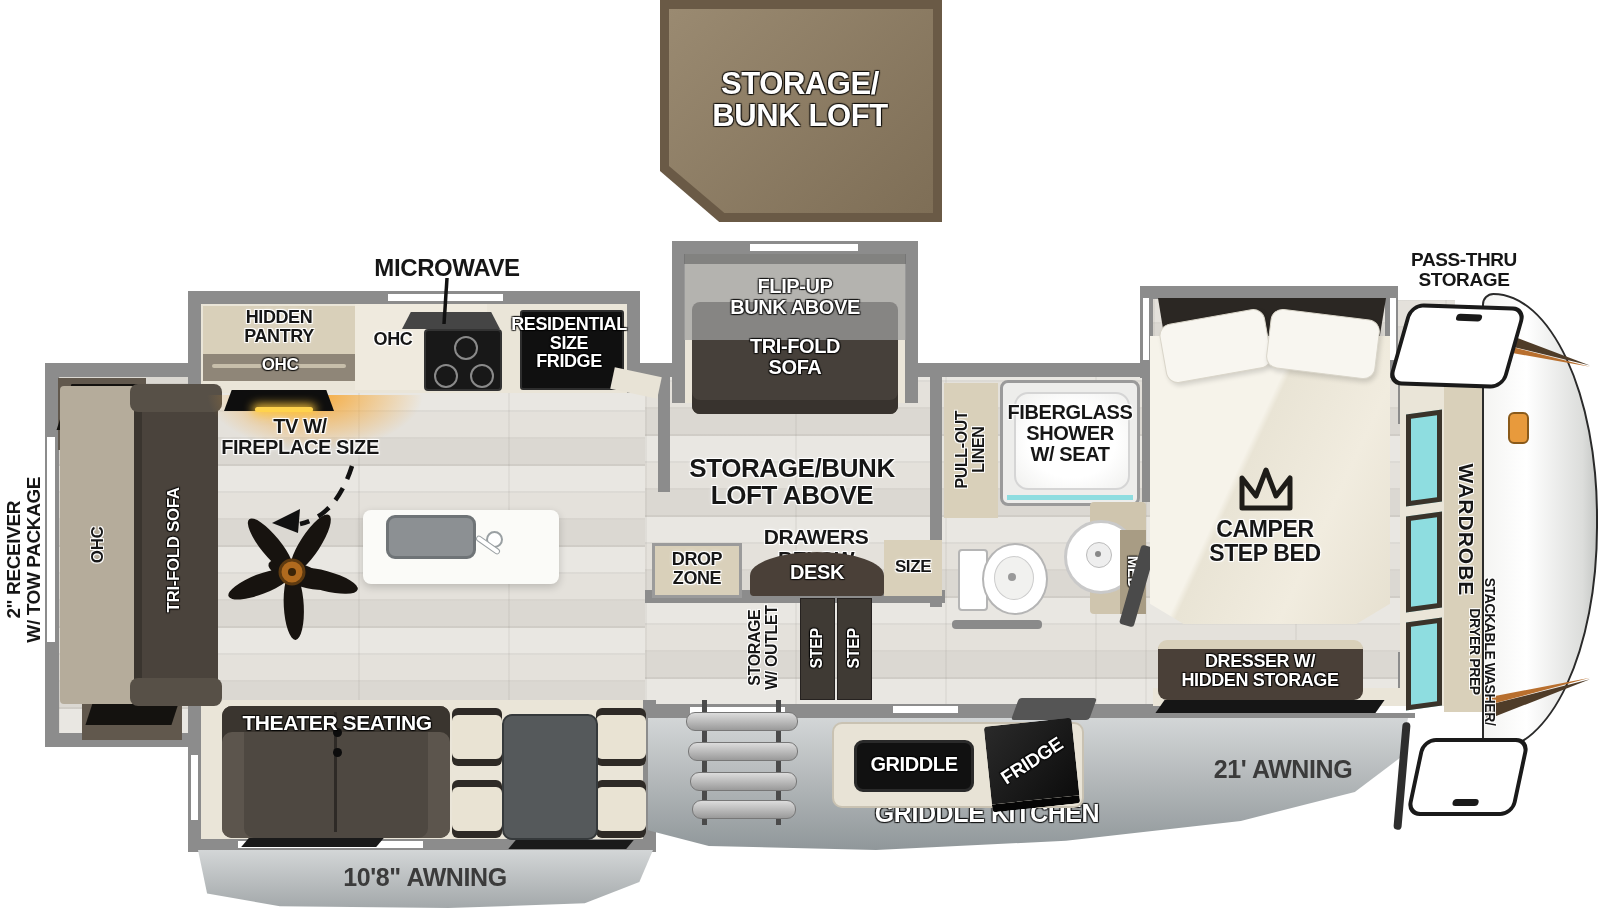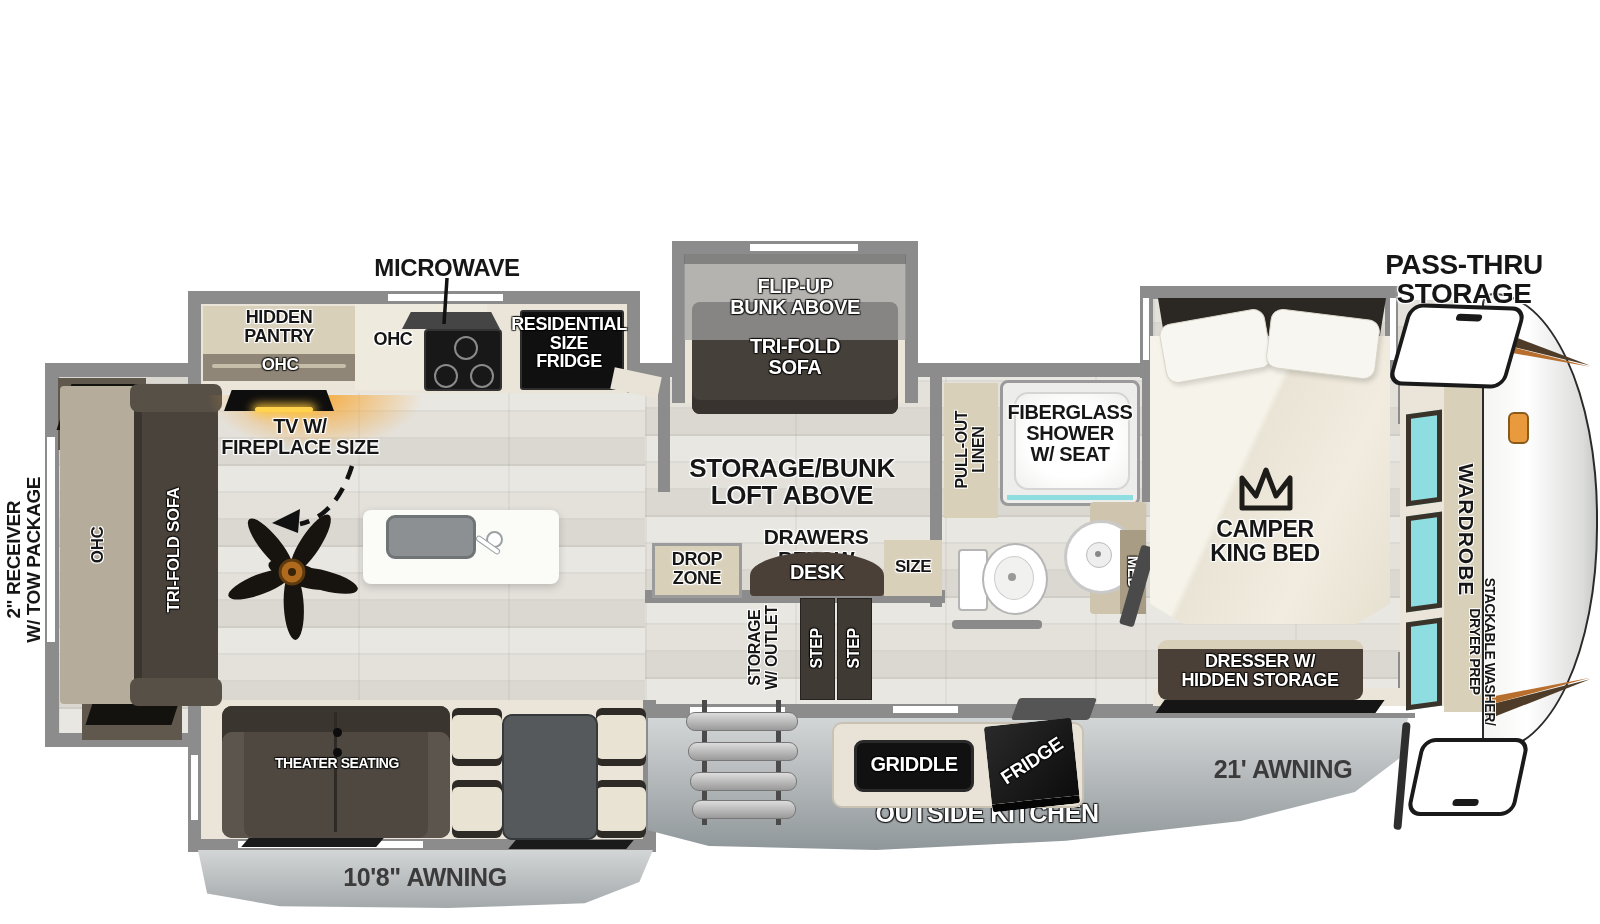--- a/index.html
+++ b/index.html
@@ -25,20 +25,25 @@
 </style>
 </head>
 <body>
 
 <div id="plan">
 
   <div class="abs floor" style="left:58px;top:376px;width:600px;height:360px"></div>
   <div class="abs floor" style="left:645px;top:376px;width:505px;height:330px"></div>
   <div class="abs floor" style="left:1145px;top:300px;width:310px;height:406px"></div>
 
+  <div class="abs" style="left:660px;top:0;width:282px;height:222px;background:#6a5a46;clip-path:polygon(0 0,100% 0,100% 100%,21% 100%,0 77%)">
+    <div class="abs" style="left:9px;top:9px;right:9px;bottom:9px;background:linear-gradient(135deg,#9a8a71,#7e6e56);clip-path:polygon(0 0,100% 0,100% 100%,21% 100%,0 77%)"></div>
+    <div class="lw" style="left:20px;top:68px;width:240px;font-size:31px">STORAGE/
+BUNK LOFT</div>
+  </div>
 
   <div class="wall" style="left:45px;top:363px;width:14px;height:384px"></div>
   <div class="wall" style="left:45px;top:363px;width:150px;height:14px"></div>
   <div class="wall" style="left:45px;top:733px;width:150px;height:14px"></div>
   <div class="wall" style="left:628px;top:363px;width:62px;height:14px"></div>
   <div class="wall" style="left:905px;top:363px;width:248px;height:14px"></div>
   <div class="wall" style="left:1390px;top:363px;width:95px;height:14px"></div>
   <div class="wall" style="left:640px;top:704px;width:775px;height:14px"></div>
   <div class="wall" style="left:658px;top:377px;width:12px;height:115px"></div>
   <div class="wall" style="left:930px;top:377px;width:12px;height:230px"></div>
@@ -199,21 +204,21 @@
   <div class="abs" style="left:1130px;top:545px;width:15px;height:82px;background:#4a4a4a;transform:rotate(16deg);border-radius:3px"></div>
 
   <div class="abs" style="left:1158px;top:298px;width:228px;height:42px;background:#2b2723;clip-path:polygon(0 0,100% 0,97% 100%,3% 100%)"></div>
   <div class="abs" style="left:1150px;top:336px;width:240px;height:288px;background:linear-gradient(115deg,#f6f3ea 40%,#e9e4d5 42%,#f1ecdf 70%,#e6e0d0 100%);clip-path:polygon(0 0,100% 0,100% 93%,86% 100%,14% 100%,0 93%)"></div>
   <div class="abs" style="left:1162px;top:316px;width:105px;height:58px;background:#f8f6f0;border:1px solid #d9d5c9;border-radius:12px;transform:rotate(-10deg);box-shadow:2px 3px 5px rgba(0,0,0,.15)"></div>
   <div class="abs" style="left:1268px;top:314px;width:108px;height:58px;background:#f8f6f0;border:1px solid #d9d5c9;border-radius:12px;transform:rotate(7deg);box-shadow:2px 3px 5px rgba(0,0,0,.15)"></div>
   <svg class="abs" style="left:1236px;top:466px" width="60" height="48" viewBox="0 0 60 48">
     <path d="M6 42 L6 12 L20 30 L30 4 L40 30 L54 12 L54 42 Z" fill="none" stroke="#1e1c18" stroke-width="5" stroke-linejoin="round"></path>
   </svg>
   <div class="lb" style="left:1180px;top:518px;width:170px;font-size:23px">CAMPER
-KING BED</div>
+STEP BED</div>
 
   <div class="abs cream" style="left:1153px;top:688px;width:257px;height:18px"></div>
   <div class="abs" style="left:1158px;top:640px;width:205px;height:60px;background:#4a4038;border-top:9px solid #d9d0ba;border-radius:9px;box-sizing:border-box"></div>
   <div class="lw" style="left:1160px;top:652px;width:200px;font-size:18px">DRESSER W/
 HIDDEN STORAGE</div>
   <div class="abs" style="left:1160px;top:700px;width:220px;height:13px;background:#151515;transform:skewX(-35deg)"></div>
 
   <div class="abs cream" style="left:1400px;top:376px;width:46px;height:330px"></div>
   <div class="abs" style="left:1406px;top:412px;width:36px;height:92px;background:#8edde0;border:5px solid #3a332a;box-sizing:border-box;transform:skewY(-8deg)"></div>
   <div class="abs" style="left:1406px;top:514px;width:36px;height:96px;background:#8edde0;border:5px solid #3a332a;box-sizing:border-box;transform:skewY(-8deg)"></div>
@@ -227,47 +232,47 @@
   <div class="abs" style="left:1486px;top:318px;width:104px;height:66px;background:#4f3c28;clip-path:polygon(0 12%,100% 72%,0 34%)"></div>
   <div class="abs" style="left:1486px;top:318px;width:104px;height:66px;background:#b86f2e;clip-path:polygon(0 34%,100% 74%,0 46%)"></div>
   <div class="abs" style="left:1486px;top:662px;width:104px;height:66px;background:#4f3c28;clip-path:polygon(0 66%,100% 26%,0 88%)"></div>
   <div class="abs" style="left:1486px;top:662px;width:104px;height:66px;background:#b86f2e;clip-path:polygon(0 54%,100% 24%,0 66%)"></div>
   <div class="abs" style="left:1508px;top:412px;width:17px;height:28px;background:#e89a3c;border:2px solid #8a5a1a;border-radius:6px"></div>
   <div class="vwrap cw tb" style="left:1442px;top:578px;width:80px;height:148px">
     <span style="width:160px;font-size:14px">STACKABLE WASHER/
 DRYER PREP</span>
   </div>
 
-  <div class="lb" style="left:1378px;top:250px;width:172px;font-size:28px">PASS-THRU
+  <div class="lb" style="left:1378px;top:250px;width:172px;font-size:19px">PASS-THRU
 STORAGE</div>
   <div class="abs" style="left:1398px;top:305px;width:118px;height:82px;background:#fff;border:4px solid #1a1a1a;border-radius:14px;box-sizing:border-box;transform:skewX(-14deg) rotate(2deg)">
     <div class="abs" style="left:46px;top:5px;width:26px;height:7px;background:#1a1a1a;border-radius:4px"></div>
   </div>
   <div class="abs" style="left:1414px;top:738px;width:108px;height:78px;background:#fff;border:4px solid #1a1a1a;border-radius:14px;box-sizing:border-box;transform:skewX(-12deg)">
     <div class="abs" style="left:40px;bottom:6px;width:26px;height:7px;background:#1a1a1a;border-radius:4px"></div>
   </div>
 
   <div class="abs" style="left:222px;top:706px;width:228px;height:132px;background:#4e4841;border-radius:10px;box-shadow:inset 0 26px 0 #3a352f,inset 22px 0 0 #5c554d,inset -22px 0 0 #5c554d"></div>
   <div class="abs" style="left:334px;top:712px;width:3px;height:120px;background:#2e2a26"></div>
   <div class="abs" style="left:333px;top:728px;width:9px;height:9px;background:#0c0c0c;border-radius:50%"></div>
   <div class="abs" style="left:333px;top:748px;width:9px;height:9px;background:#0c0c0c;border-radius:50%"></div>
-  <div class="lw" style="left:232px;top:756px;width:210px;font-size:14px">THEATER SEATING</div>
+  <div class="lw" style="left:232px;top:712px;width:210px;font-size:21px">THEATER SEATING</div>
   <div class="abs" style="left:245px;top:838px;width:135px;height:9px;background:#1a1a1a;transform:skewX(-40deg)"></div>
 
   <div class="abs" style="left:452px;top:708px;width:50px;height:58px;background:#e9e3d3;border-radius:6px;box-shadow:inset 0 7px 0 #2e2a26,inset 0 -7px 0 #2e2a26"></div>
   <div class="abs" style="left:452px;top:780px;width:50px;height:58px;background:#e9e3d3;border-radius:6px;box-shadow:inset 0 7px 0 #2e2a26,inset 0 -7px 0 #2e2a26"></div>
   <div class="abs" style="left:596px;top:708px;width:50px;height:58px;background:#e9e3d3;border-radius:6px;box-shadow:inset 0 7px 0 #2e2a26,inset 0 -7px 0 #2e2a26"></div>
   <div class="abs" style="left:596px;top:780px;width:50px;height:58px;background:#e9e3d3;border-radius:6px;box-shadow:inset 0 7px 0 #2e2a26,inset 0 -7px 0 #2e2a26"></div>
   <div class="abs" style="left:502px;top:714px;width:96px;height:126px;background:#55595b;border:2px solid #35393b;border-radius:10px;box-sizing:border-box"></div>
   <div class="abs" style="left:512px;top:840px;width:118px;height:9px;background:#1a1a1a;transform:skewX(-40deg)"></div>
 
   <div class="abs" style="left:648px;top:718px;width:760px;height:132px;background:linear-gradient(180deg,#d3d6d7,#aeb3b5 55%,#90979a);clip-path:polygon(0 0,100% 0,99% 30%,93% 56%,78% 78%,55% 93%,30% 100%,8% 97%,0 85%)"></div>
   <div class="abs" style="left:1398px;top:722px;width:8px;height:108px;background:#2e2e2e;transform:rotate(5deg);border-radius:4px"></div>
   <div class="lb" style="left:1168px;top:756px;width:230px;font-size:25px;color:#3b3b3b;text-shadow:none">21' AWNING</div>
-  <div class="lw" style="left:852px;top:800px;width:270px;font-size:25px">OUTSIDE KITCHEN</div>
+  <div class="lw" style="left:852px;top:800px;width:270px;font-size:25px">GRIDDLE KITCHEN</div>
 
   <div class="abs" style="left:198px;top:850px;width:455px;height:58px;background:linear-gradient(180deg,#d3d6d7,#a3a8aa);clip-path:polygon(0 0,100% 0,97% 55%,85% 92%,55% 100%,18% 97%,2% 75%)"></div>
   <div class="lb" style="left:310px;top:864px;width:230px;font-size:25px;color:#3b3b3b;text-shadow:none">10'8" AWNING</div>
 
   <div class="abs" style="left:686px;top:700px;width:110px;height:130px">
     <div class="abs" style="left:16px;top:0;width:5px;height:125px;background:#4a4a4a"></div>
     <div class="abs" style="left:90px;top:0;width:5px;height:125px;background:#4a4a4a"></div>
     <div class="abs" style="left:0;top:12px;width:110px;height:17px;background:linear-gradient(#dcdcdc,#9a9a9a);border:1px solid #777;border-radius:9px"></div>
     <div class="abs" style="left:2px;top:42px;width:108px;height:17px;background:linear-gradient(#dcdcdc,#9a9a9a);border:1px solid #777;border-radius:9px"></div>
     <div class="abs" style="left:4px;top:72px;width:105px;height:17px;background:linear-gradient(#dcdcdc,#9a9a9a);border:1px solid #777;border-radius:9px"></div>

